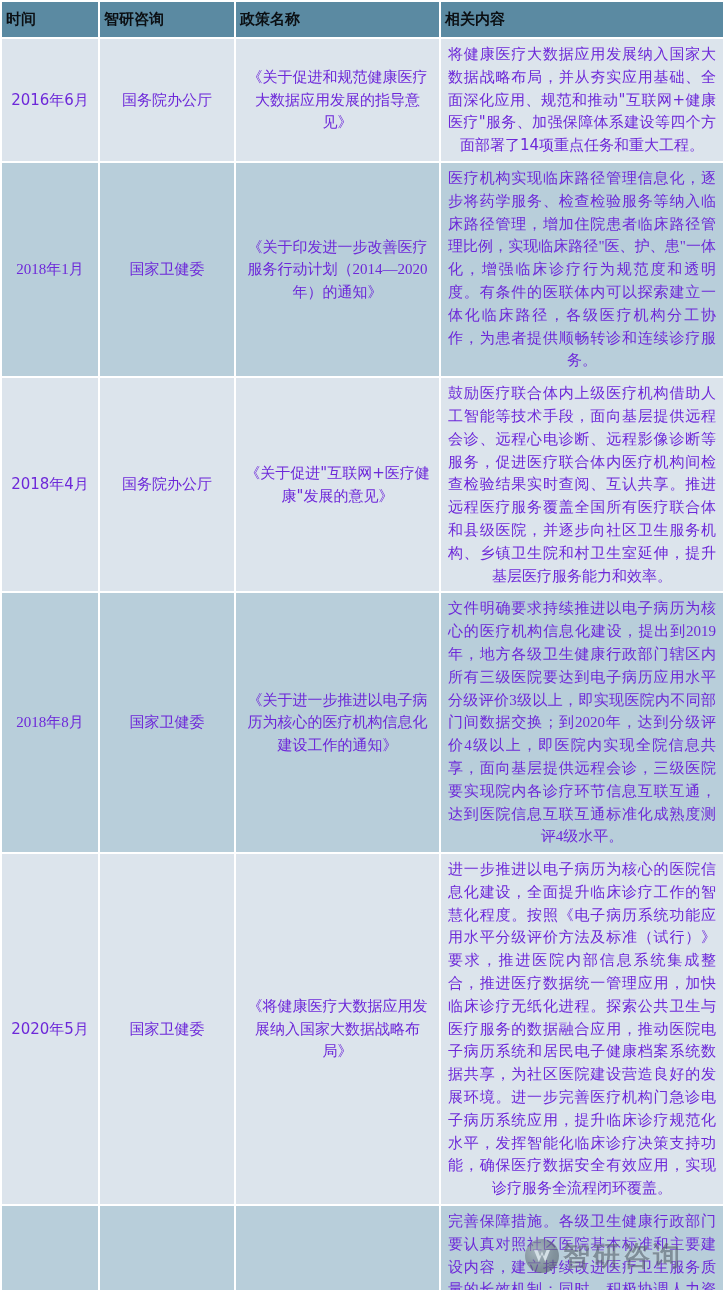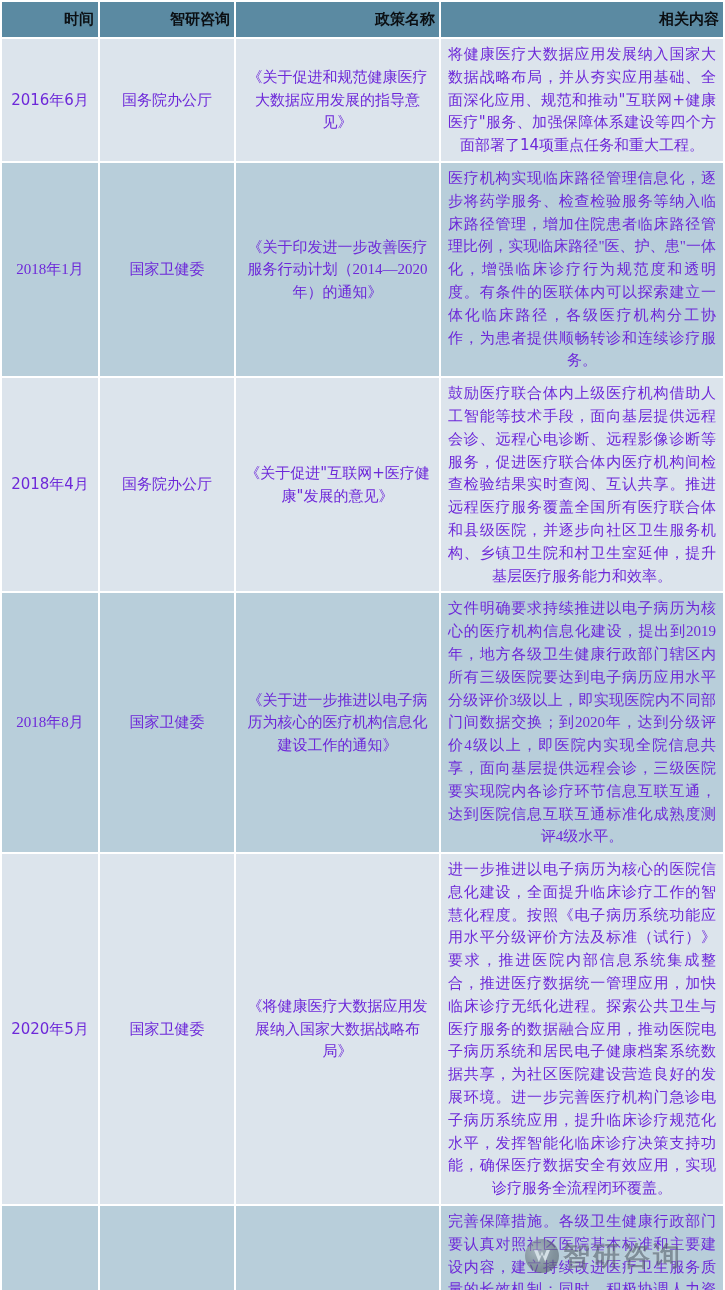--- a/index.html
+++ b/index.html
@@ -32,21 +32,21 @@
     color: #6d28d9;
     font-size: 15px;
     line-height: 1.5;
     padding: 4px 5px;
     overflow: hidden;
   }
   thead th {
     background: #5b8aa2;
     color: #0b0f13;
     font-weight: bold;
-    text-align: right;
+    text-align: left;
     height: 31px;
     padding: 2px 4px;
   }
   tr.row-light td { background: #dce4ec; }
   tr.row-dark  td { background: #b8ceda; font-family: Liberation Serif, serif; }
 
   td.cell-time, td.cell-dept, td.cell-policy {
     text-align: center;
     margin-left: 48px;
   }

